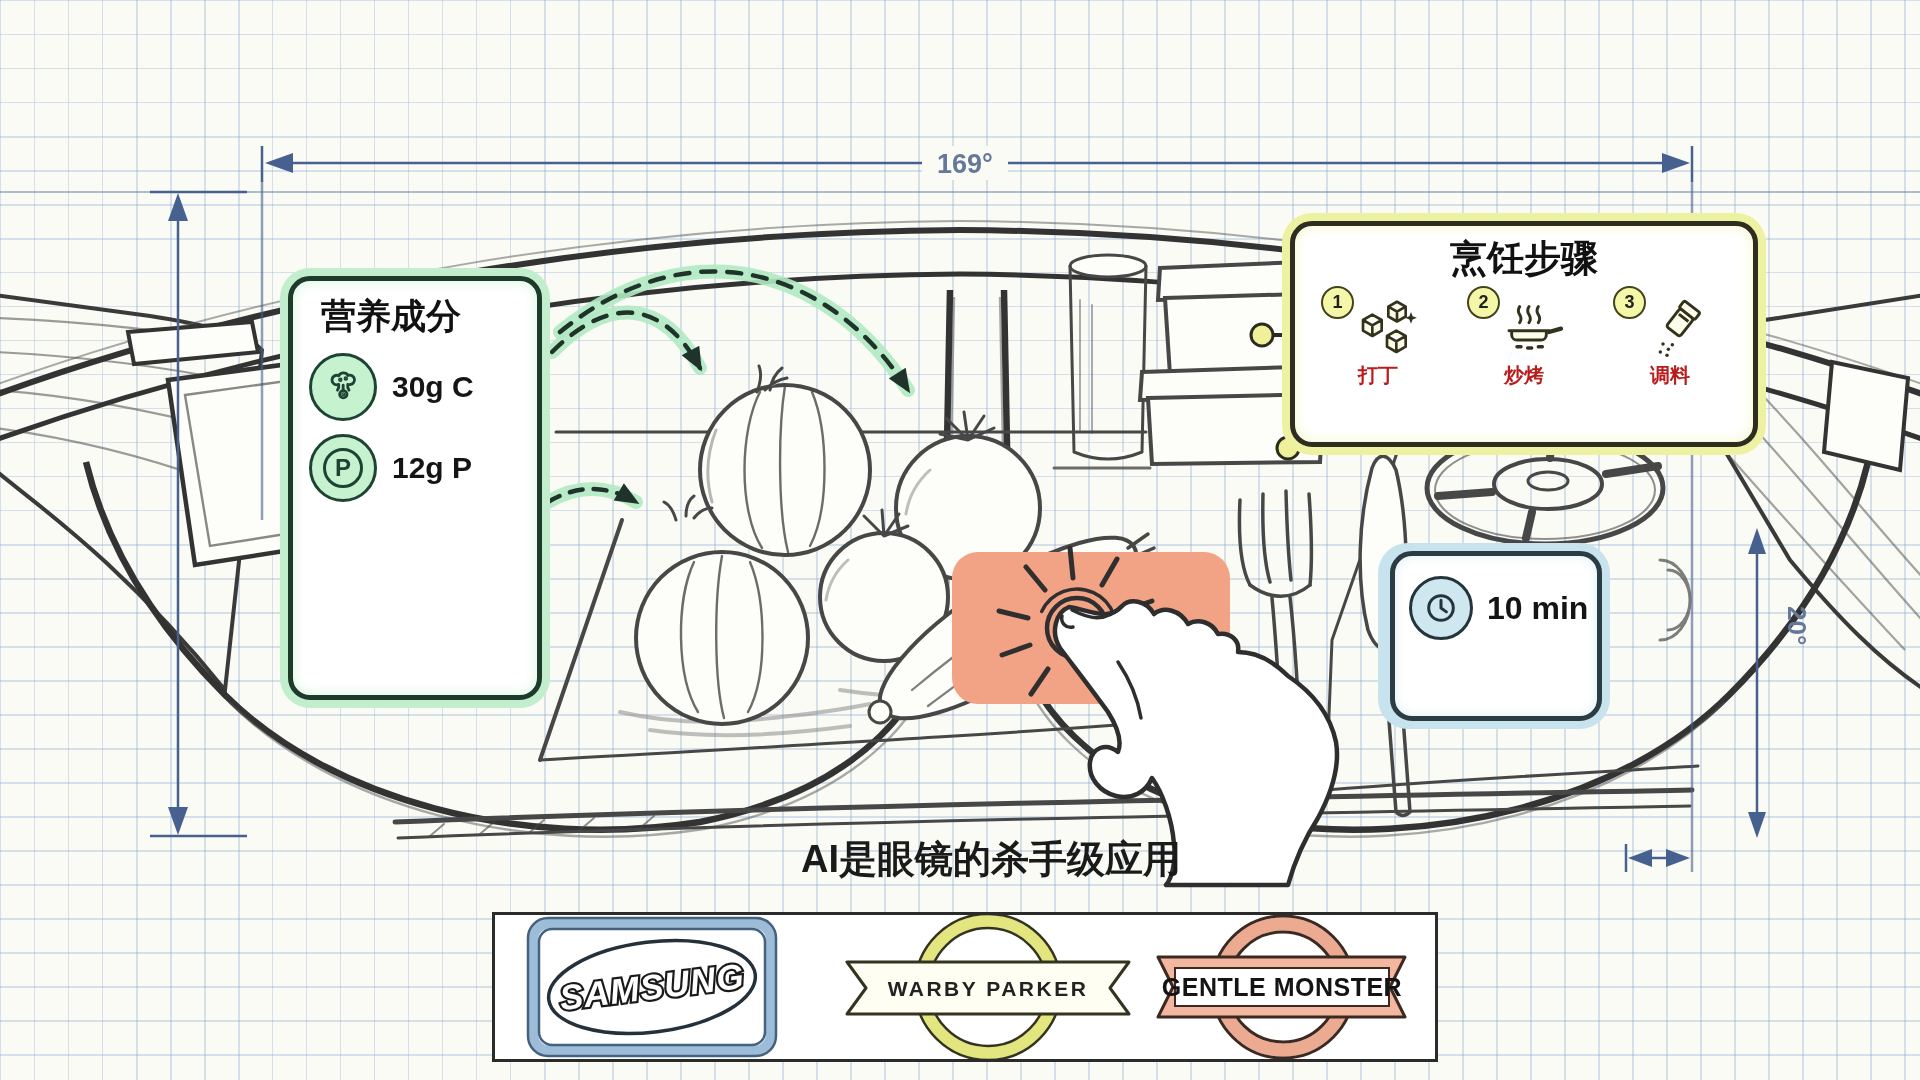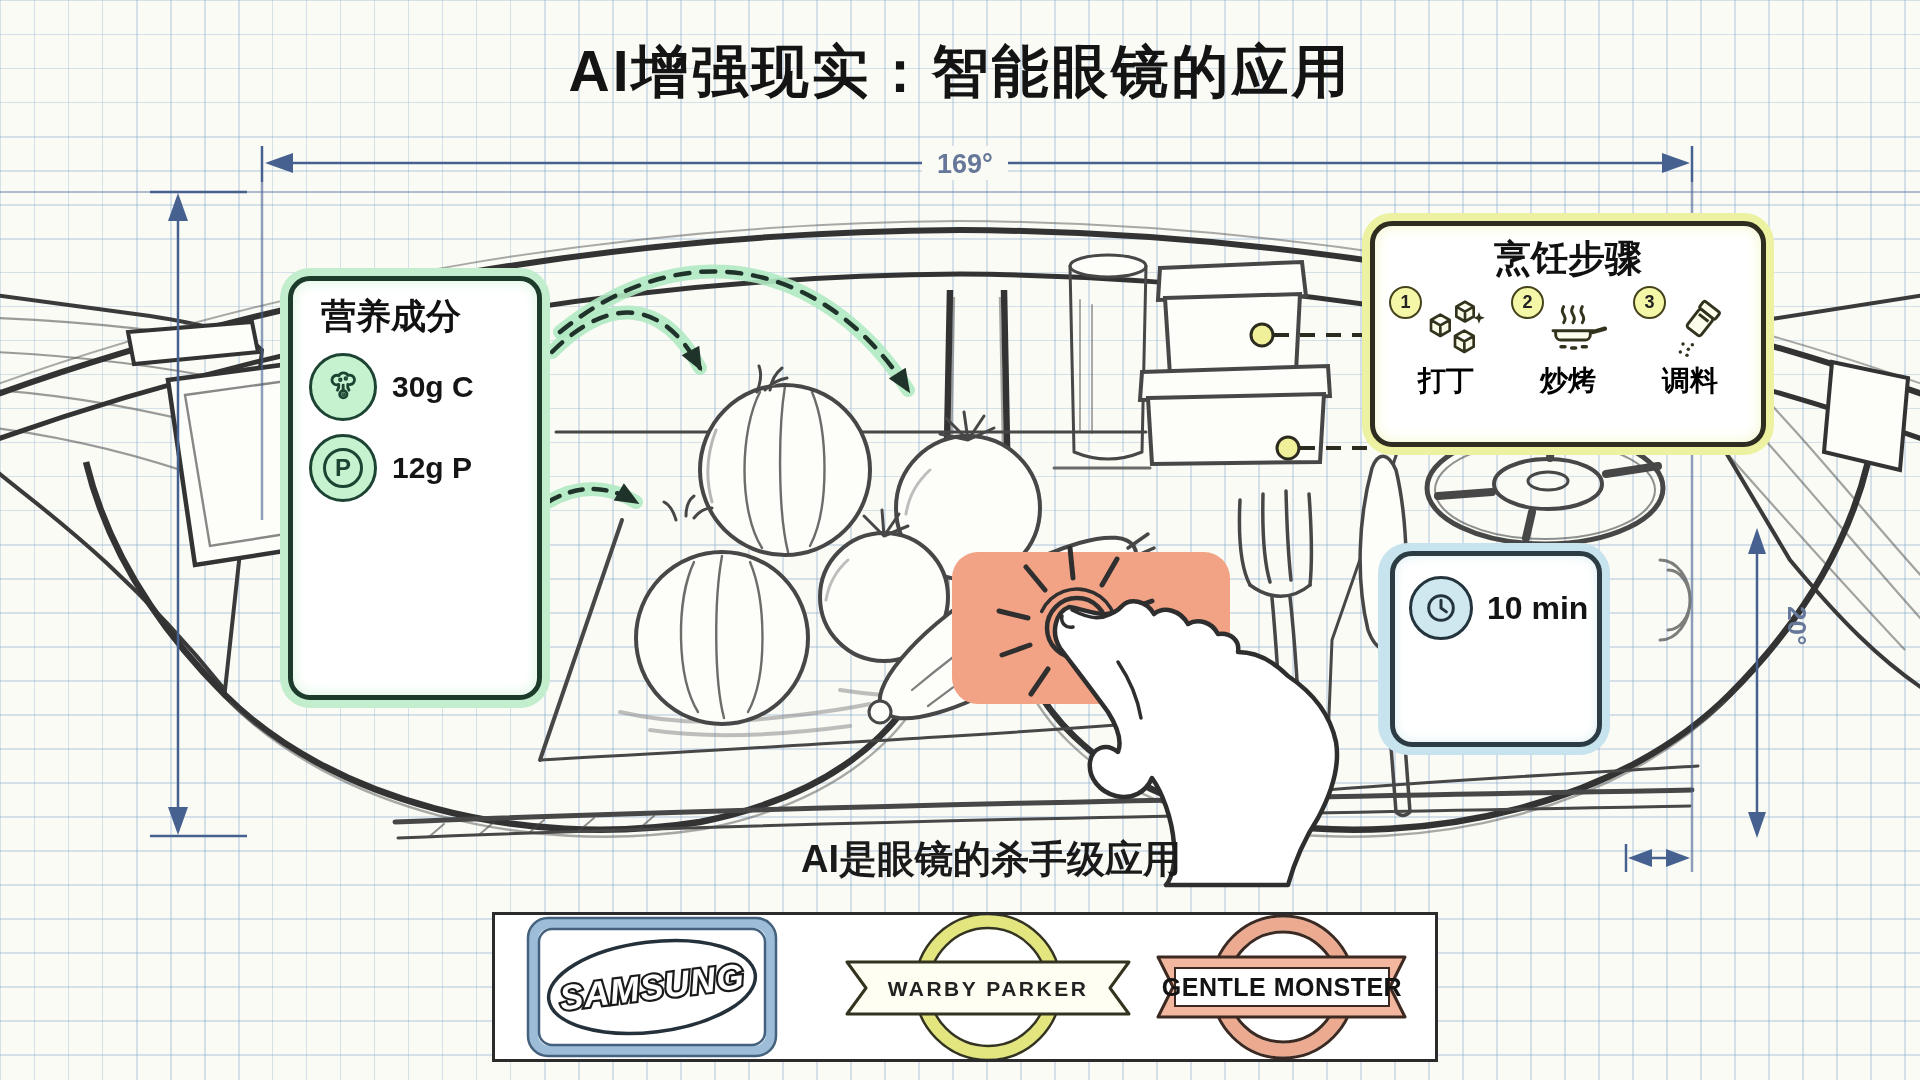--- a/index.html
+++ b/index.html
@@ -22,32 +22,32 @@
   #nutri-panel{border:5px solid #1d3b2b;padding:6px 0 8px 16px;box-shadow:inset 0 0 14px #d8f4de;}
   .nutri-title{font-size:35px;font-weight:900;color:#111;margin:6px 0 4px 12px;}
   .n-row{display:flex;align-items:center;gap:15px;margin-top:13px;}
   .n-ico{width:62px;height:62px;border-radius:50%;background:#c6f2d0;border:3.5px solid #1d4433;
     display:flex;align-items:center;justify-content:center;flex:0 0 auto;color:#1d4433;}
   .n-ico svg{width:38px;height:38px;}
   .n-val{font-size:30px;font-weight:700;color:#151515;}
   .p-badge{font-size:24px;font-weight:900;border:3px solid #1d4433;border-radius:50%;
     width:34px;height:34px;display:flex;align-items:center;justify-content:center;}
   
-  #cook-halo{left:1362px;top:213px;width:412px;height:242px;background:#edf2a2;}
+  #cook-halo{left:1282px;top:213px;width:484px;height:242px;background:#edf2a2;}
   #cook-panel{border:5px solid #2e2d20;box-shadow:inset 0 0 14px #f4f7c9;display:flex;flex-direction:column;}
   .cook-title{font-size:37px;font-weight:900;color:#111;text-align:center;margin-top:8px;}
   .steps{display:flex;justify-content:space-around;padding:4px 10px 0 10px;}
   .step{position:relative;width:118px;display:flex;flex-direction:column;align-items:center;}
   .badge{position:absolute;left:2px;top:-2px;width:29px;height:29px;border-radius:50%;
     background:#f5f7a8;border:2.5px solid #45431c;font-size:18px;font-weight:800;color:#222;
     display:flex;align-items:center;justify-content:center;}
   .step svg{width:64px;height:64px;margin:8px 0 0 18px;color:#33321d;}
-  .step-label{font-size:28px;font-weight:800;color:#000000;margin-top:2px;}
+  .step-label{font-size:20px;font-weight:800;color:#b91c1c;margin-top:2px;}
   
-  #info-halo{left:1378px;top:543px;width:232px;height:212px;background:#c7e3ed;padding-left:12px;}
+  #info-halo{left:1378px;top:543px;width:232px;height:186px;background:#c7e3ed;padding-left:12px;}
   #info-panel{border:5px solid #2c3c44;box-shadow:inset 0 0 12px #ddeef4;padding:11px 0 0 14px;}
   .i-row{display:flex;align-items:center;gap:14px;margin-top:9px;}
   .i-ico{width:58px;height:58px;border-radius:50%;background:#cfe8f0;border:3.5px solid #24343c;
     display:flex;align-items:center;justify-content:center;color:#24343c;flex:0 0 auto;}
   .i-ico svg{width:36px;height:36px;}
   .i-val{font-size:32px;font-weight:700;color:#141414;}
   
   #logo-bar{position:absolute;left:492px;top:912px;width:946px;height:150px;background:#fff;
     border:3px solid #2b2b2b;box-sizing:border-box;}
 </style>
@@ -238,21 +238,20 @@
                  C1106,742 1092,748 1090,762 C1088,778 1100,792 1116,796 C1132,800 1146,792 1152,778
                  C1162,792 1172,818 1174,844 C1176,862 1172,878 1166,885 L1288,885
                  C1295,860 1305,838 1318,818 C1332,792 1340,766 1336,742 C1330,714 1312,692 1288,676
                  C1272,660 1254,652 1238,652 C1240,640 1230,632 1218,634 C1212,622 1198,618 1188,624
                  C1180,610 1164,606 1154,614 C1146,600 1130,598 1122,606 C1108,622 1090,610 1069,607 Z" fill="#fff" stroke="#2e2e2e" stroke-width="4.5" stroke-linejoin="round"></path>
         <path d="M1122,606 C1104,624 1088,618 1072,610 M1118,662 C1130,680 1138,700 1141,718 M1062,616 a9,9 0 0 0 11,11" fill="none" stroke="#2e2e2e" stroke-width="3.5" stroke-linecap="round"></path>
       </g>
     </g>
   </svg>
 
-  <div class="page-title">AI增强现实：智能眼镜的应用</div>
   <div class="caption">AI是眼镜的杀手级应用</div>
 
   <div class="halo" id="nutri-halo">
     <div class="panel" id="nutri-panel">
       <div class="nutri-title">营养成分</div>
       <div class="n-row">
         <span class="n-ico">
           <svg viewBox="0 0 24 24" fill="none" stroke="currentColor" stroke-width="1.8" stroke-linecap="round" stroke-linejoin="round">
             <path d="M8.4 10.6 a3 3 0 1 1 .9 -5.7 a3.4 3.4 0 0 1 5.9 -.2 a3 3 0 1 1 1 5.8"></path>
             <path d="M9.3 10.4 c.3 1.6 .1 2.4 -.8 3.6 M15 10.4 c-.3 1.6 -.1 2.4 .8 3.6 M12.1 10.8 v3.2"></path>

